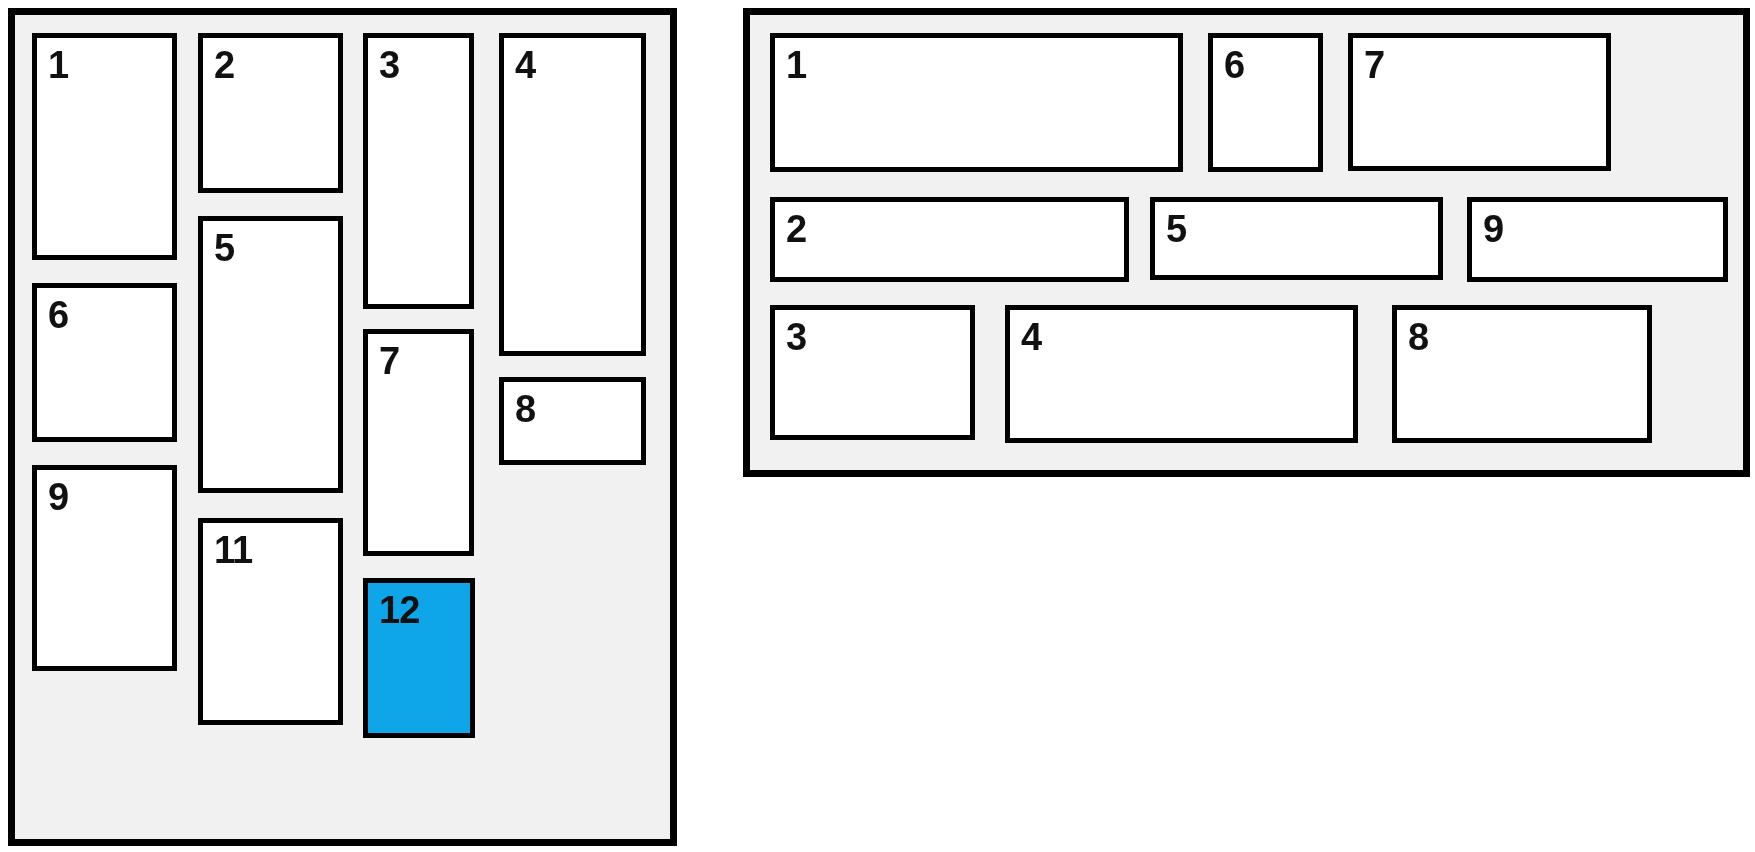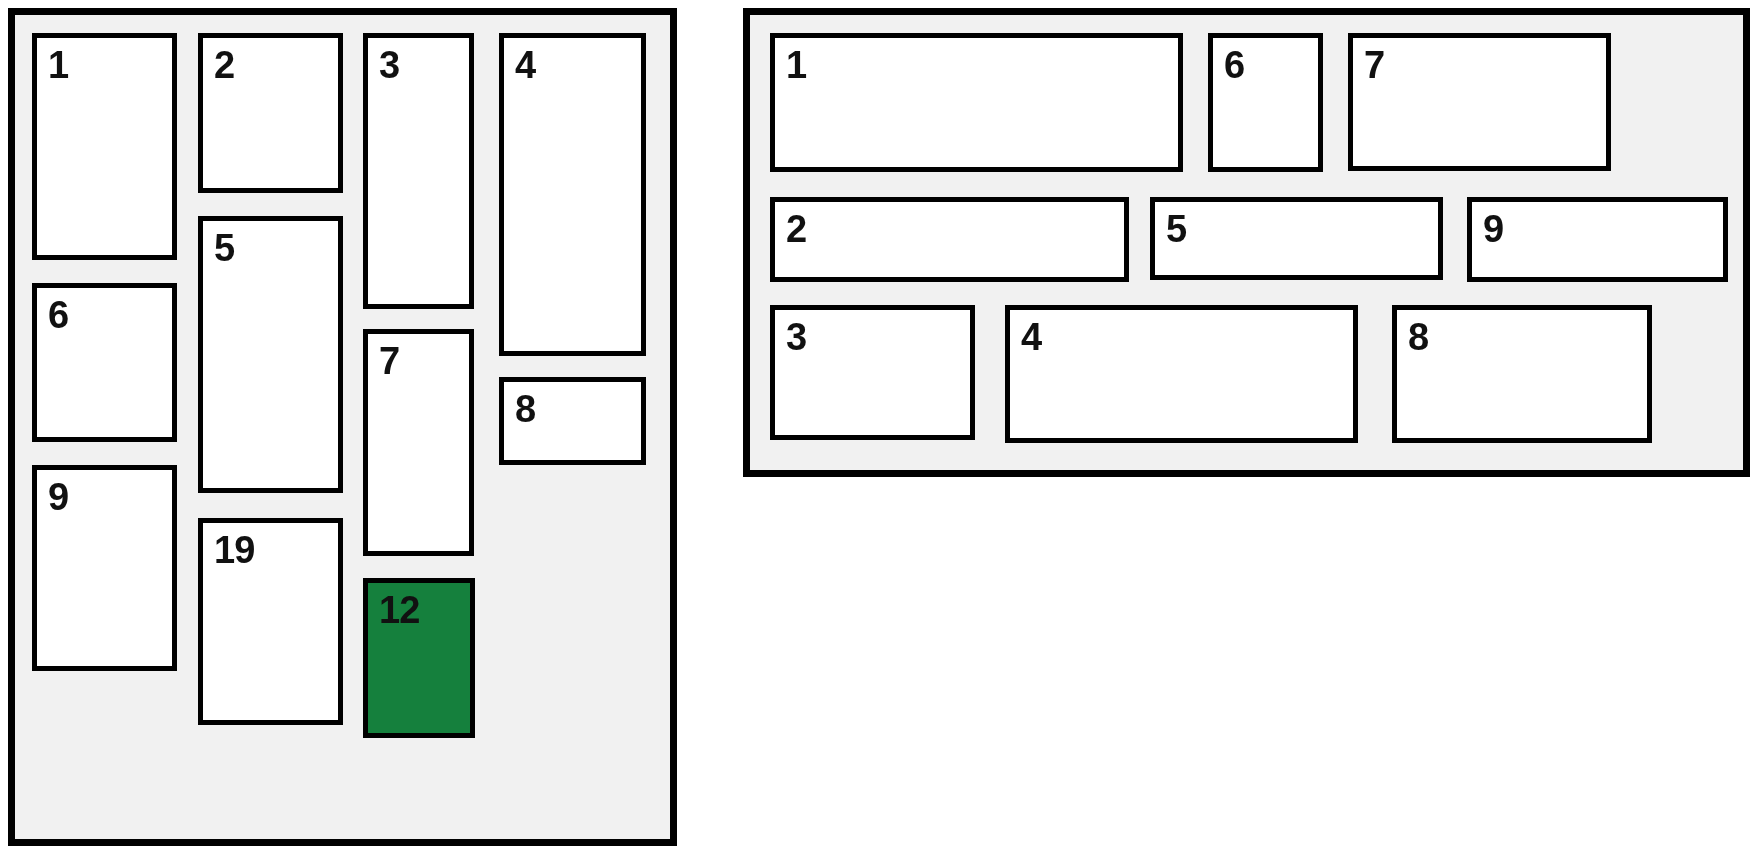--- a/index.html
+++ b/index.html
@@ -64,23 +64,23 @@
       <div class="item" style="left: 348px; top: 314px; width: 111px; height: 227px; background: rgb(255, 255, 255); border-color: rgb(0, 0, 0);">
         <span class="item-label" style="color: rgb(17, 17, 17);">7</span>
       </div>
       <div class="item" style="left: 484px; top: 362px; width: 147px; height: 88px; background: rgb(255, 255, 255); border-color: rgb(0, 0, 0);">
         <span class="item-label" style="color: rgb(17, 17, 17);">8</span>
       </div>
       <div class="item" style="left: 17px; top: 450px; width: 145px; height: 206px; background: rgb(255, 255, 255); border-color: rgb(0, 0, 0);">
         <span class="item-label" style="color: rgb(17, 17, 17);">9</span>
       </div>
       <div class="item" style="left: 183px; top: 503px; width: 145px; height: 207px; background: rgb(255, 255, 255); border-color: rgb(0, 0, 0);">
-        <span class="item-label" style="color: rgb(17, 17, 17);">19</span>
+        <span class="item-label" style="color: rgb(17, 17, 17);">11</span>
       </div>
-      <div class="item" style="left: 348px; top: 563px; width: 112px; height: 160px; background: #15803d; border-color: rgb(0, 0, 0);">
+      <div class="item" style="left: 348px; top: 563px; width: 112px; height: 160px; background: #0ea5e9; border-color: rgb(0, 0, 0);">
         <span class="item-label" style="color: rgb(17, 17, 17);">12</span>
       </div>
     </div>
   <div class="panel" style="left: 743px; top: 8px; width: 1007px; height: 469px; background: rgb(241, 241, 241); border-color: rgb(0, 0, 0);">
       <div class="item" style="left: 20px; top: 18px; width: 413px; height: 139px; background: rgb(255, 255, 255); border-color: rgb(0, 0, 0);">
         <span class="item-label" style="color: rgb(17, 17, 17);">1</span>
       </div>
       <div class="item" style="left: 20px; top: 182px; width: 359px; height: 85px; background: rgb(255, 255, 255); border-color: rgb(0, 0, 0);">
         <span class="item-label" style="color: rgb(17, 17, 17);">2</span>
       </div>

